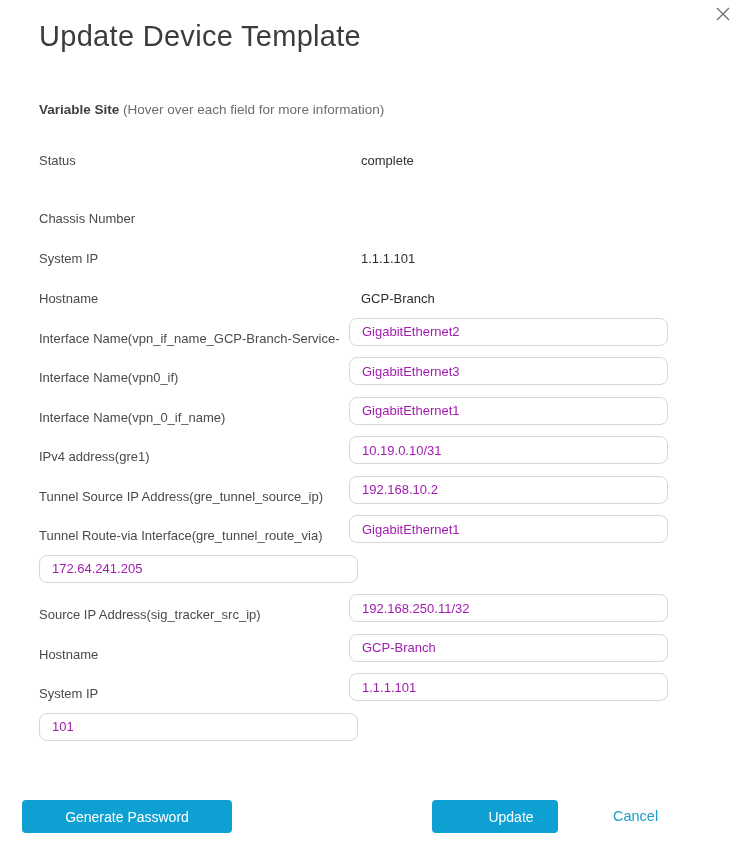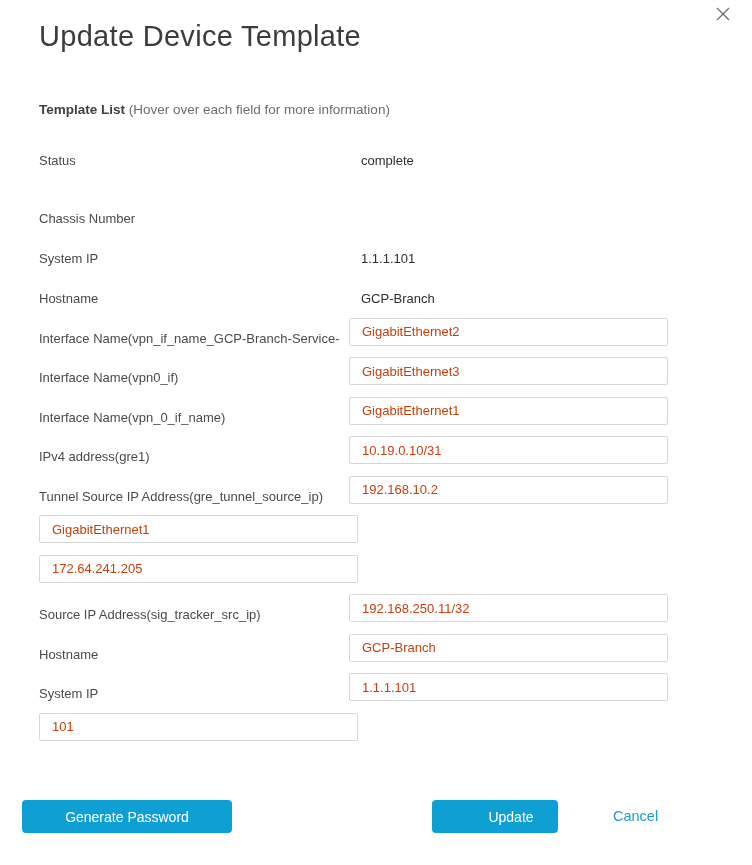--- a/index.html
+++ b/index.html
@@ -49,25 +49,25 @@
     font-size: 13px; color: #4a4a4a;
   }
   .row-value {
     flex: 1;
     padding-left: 12px;
     font-size: 13px; color: #2e2e2e;
     white-space: nowrap;
   }
   .row-input {
     flex: 0 0 319px; width: 319px; height: 28px;
-    border: 1px solid #d7d7d7; border-radius: 2px;
+    border: 1px solid #d7d7d7; border-radius: 8px;
     background: #fff;
     padding: 0 10px 0 12px;
     font-family: "Liberation Sans", "DejaVu Sans", sans-serif;
-    font-size: 13px; color: #c2410c;
+    font-size: 13px; color: #a21caf;
     outline: none;
   }
 
   .footer {
     position: absolute; top: 800px; left: 0; width: 752px; height: 33px;
   }
   .btn {
     position: absolute; top: 0; height: 33px;
     border: none; border-radius: 4px;
     background: #0ea0d2; color: #fff;
@@ -93,21 +93,21 @@
   <button class="close-btn" aria-label="Close">
     <svg width="18" height="18" viewBox="0 0 18 18">
       <line x1="3" y1="3" x2="15" y2="15" stroke="currentColor" stroke-width="1.2"></line>
       <line x1="15" y1="3" x2="3" y2="15" stroke="currentColor" stroke-width="1.2"></line>
     </svg>
   </button>
 
   <h1 class="dialog-title">Update Device Template</h1>
 
   <div class="section-heading">
-    <span class="heading-strong">Template List</span><span> (Hover over each field for more information)</span>
+    <span class="heading-strong">Variable Site</span><span> (Hover over each field for more information)</span>
   </div>
 
   <div class="rows">
 
     <div class="row static-row gap-after">
       <span class="row-label">Status</span>
       <span class="row-value">complete</span>
     </div>
 
     <div class="row static-row">
@@ -144,20 +144,21 @@
       <span class="row-label">IPv4 address(gre1)</span>
       <input class="row-input" type="text" value="10.19.0.10/31" style="">
     </div>
 
     <div class="row">
       <span class="row-label">Tunnel Source IP Address(gre_tunnel_source_ip)</span>
       <input class="row-input" type="text" value="192.168.10.2" style="">
     </div>
 
     <div class="row">
+      <span class="row-label">Tunnel Route-via Interface(gre_tunnel_route_via)</span>
       <input class="row-input" type="text" value="GigabitEthernet1" style="">
     </div>
 
     <div class="row">
       <input class="row-input" type="text" value="172.64.241.205" style="">
     </div>
 
     <div class="row">
       <span class="row-label">Source IP Address(sig_tracker_src_ip)</span>
       <input class="row-input" type="text" value="192.168.250.11/32" style="">

